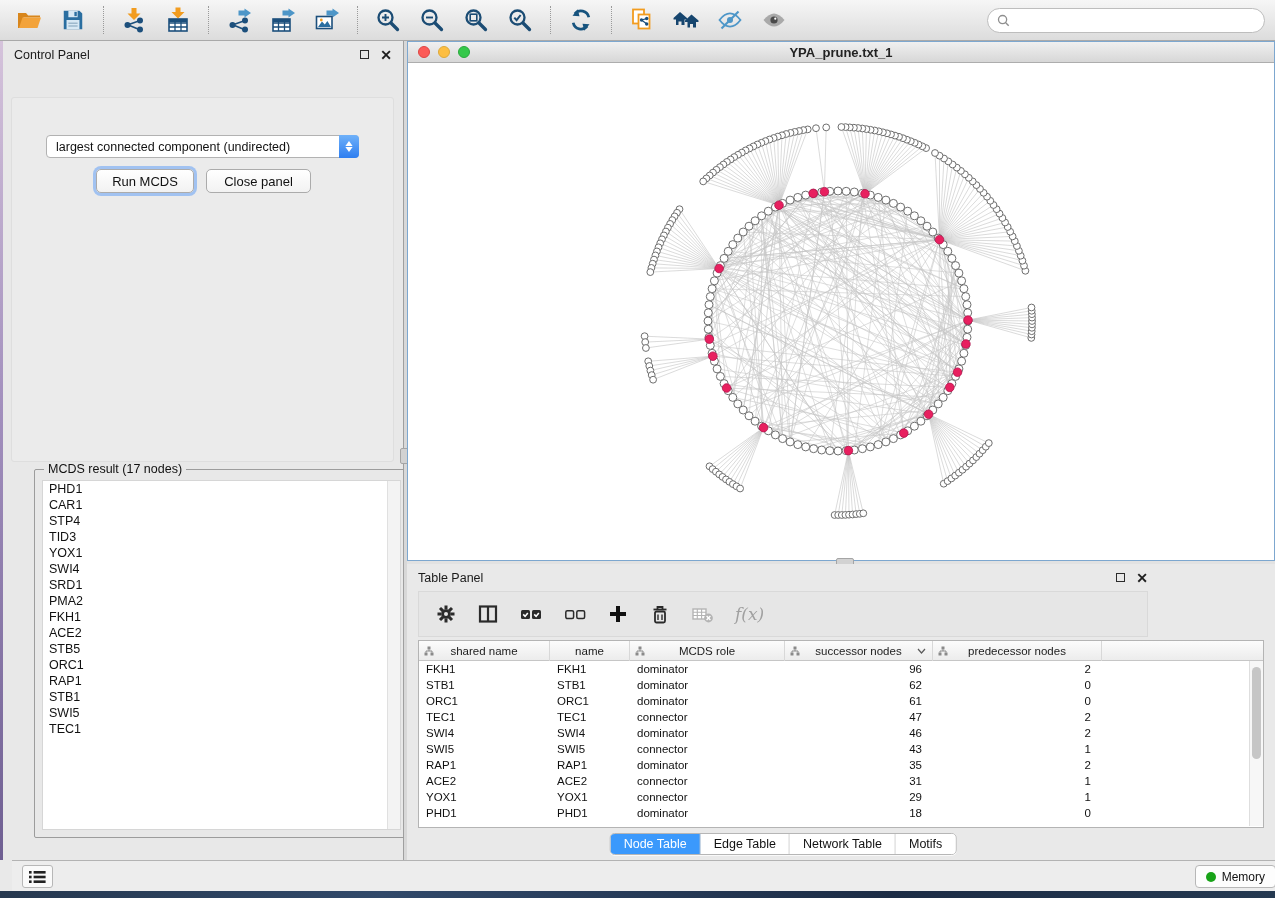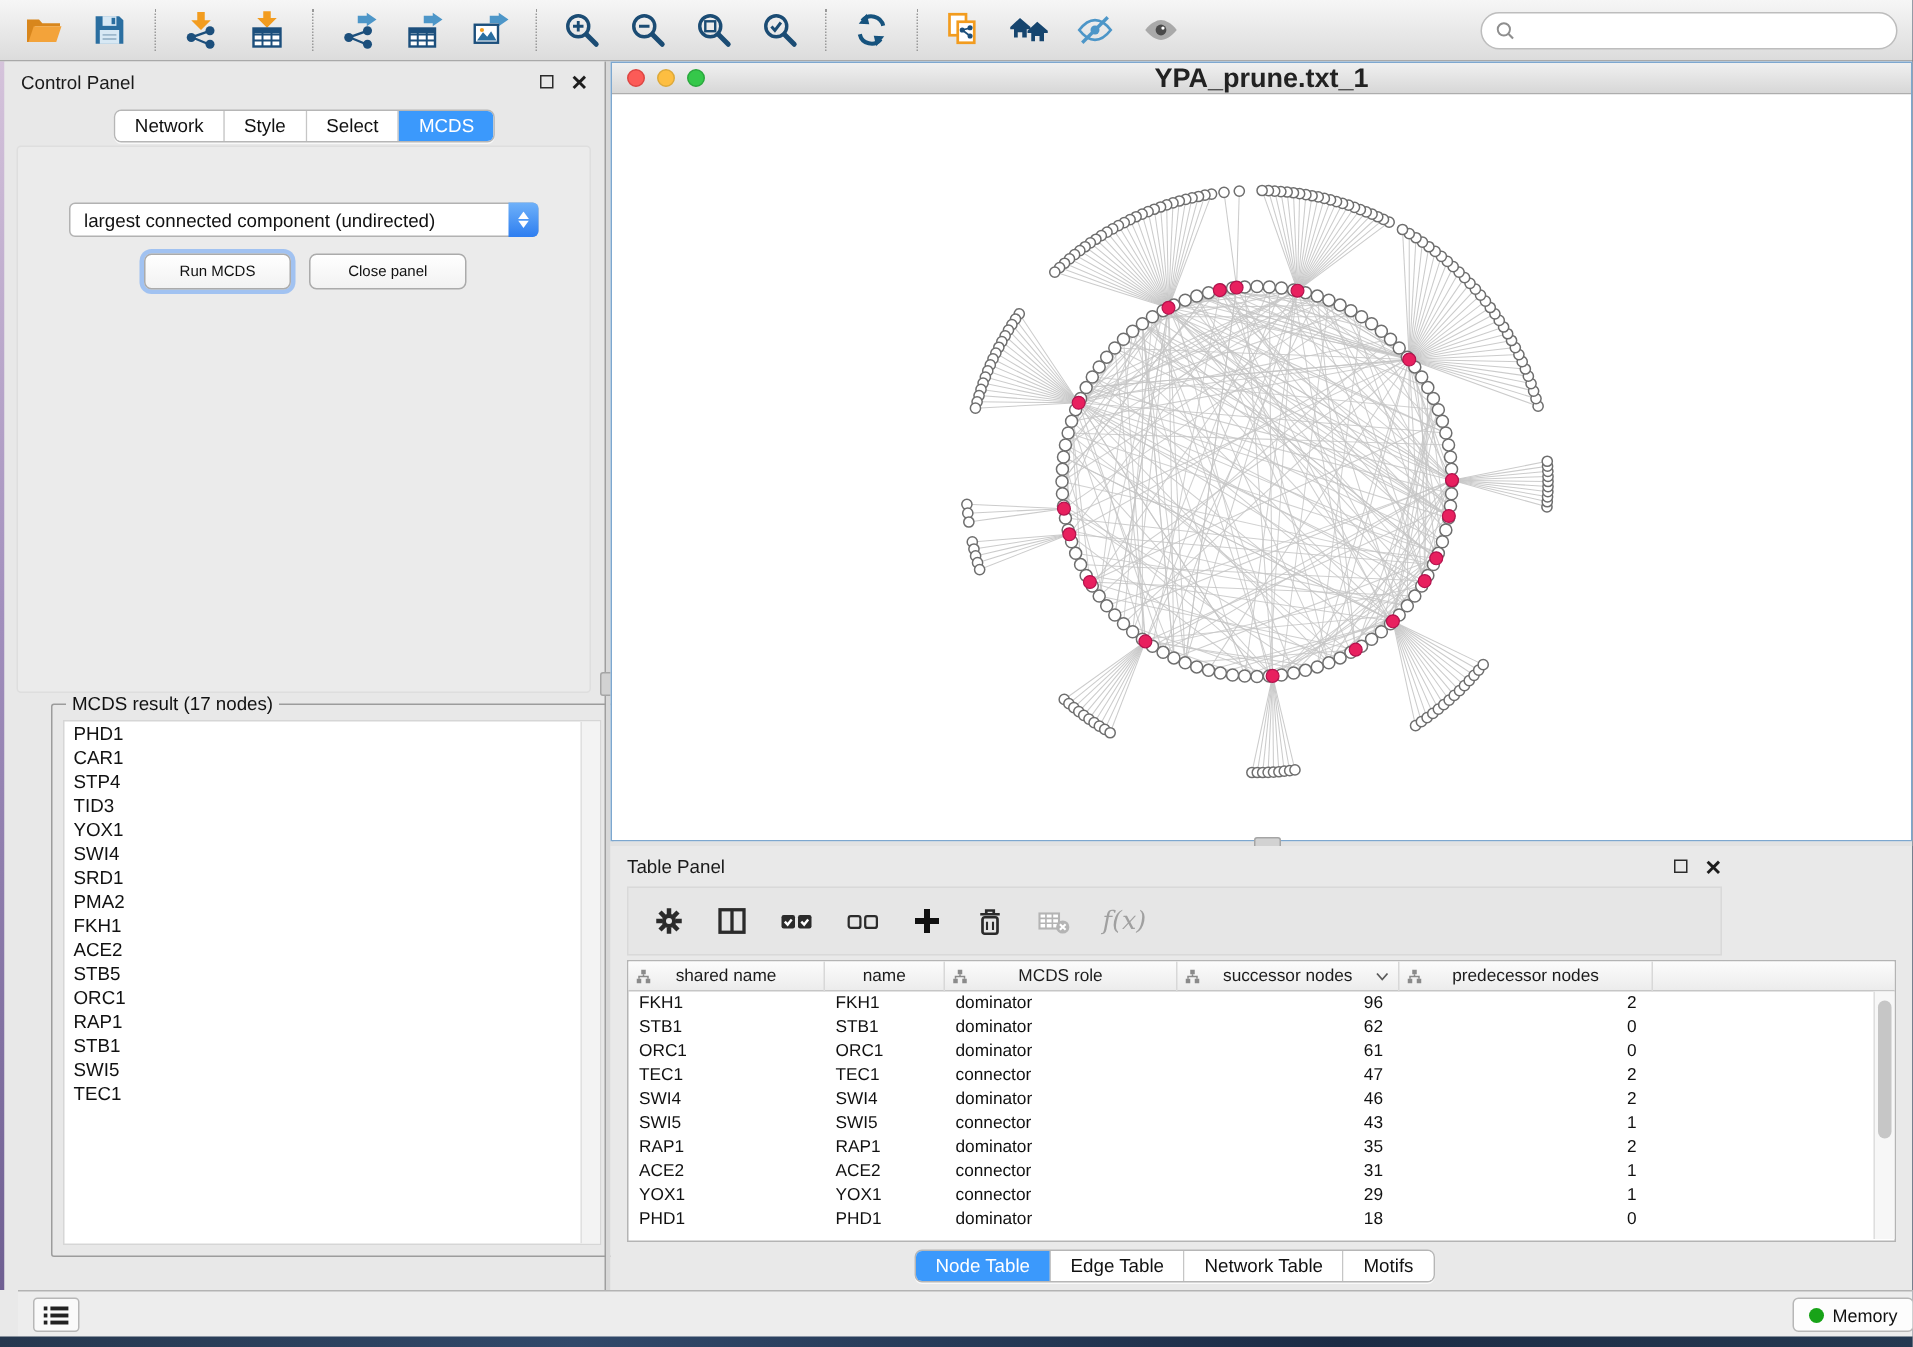--- a/index.html
+++ b/index.html
@@ -26,36 +26,36 @@
   .close-x{font-size:14px;font-weight:bold;color:#1d1d1d;line-height:10px;}
   .segwrap{display:flex;border:1px solid #b6b6b6;border-radius:5px;overflow:hidden;background:#fff;box-shadow:0 1px 0 rgba(255,255,255,.7);}
   .seg{padding:3px 13px;font-size:12.5px;border-right:1px solid #c6c6c6;background:#fff;color:#111;cursor:pointer;white-space:nowrap;}
   .seg:last-child{border-right:none;}
   .seg.active{background:#3b99fc;color:#fff;}
   #cp-tabs{position:absolute;left:50%;transform:translateX(-50%);top:32px;}
   #cp-sub{position:absolute;left:8px;right:9px;top:56px;height:365px;background:#ebebeb;border:1px solid #dedede;border-radius:3px;}
   #opt-label{margin-top:17px;text-align:center;font-size:13px;color:#111;}
   #opt-select{position:absolute;left:34px;top:37px;width:313px;height:23px;background:#fff;border:1px solid #b2b2b2;border-radius:4px;display:flex;align-items:center;font-size:12.5px;color:#111;padding-left:9px;cursor:pointer;}
   .stepper{margin-left:auto;width:20px;height:23px;margin-right:-1px;border-radius:0 4px 4px 0;background:linear-gradient(#6fb1f9,#2e7ef0);display:flex;flex-direction:column;align-items:center;justify-content:center;gap:1px;}
-  .cpbtn{position:absolute;top:71px;height:24px;background:linear-gradient(#ffffff,#f2f2f2);border:1px solid #ababab;border-radius:5px;font-size:10px;color:#111;font-family:"Liberation Sans",sans-serif;cursor:pointer;}
+  .cpbtn{position:absolute;top:71px;height:24px;background:linear-gradient(#ffffff,#f2f2f2);border:1px solid #ababab;border-radius:5px;font-size:13px;color:#111;font-family:"Liberation Sans",sans-serif;cursor:pointer;}
   #run-btn{left:84px;width:98px;box-shadow:0 0 0 3px rgba(100,160,246,.55);}
   #close-btn{left:194px;width:105px;}
   #mcds-group{position:absolute;left:11px;width:375px;top:428px;height:369px;border:1px solid #9c9c9c;border-radius:2px;margin-left:20px;}
   #mcds-legend{position:absolute;left:9px;top:-8px;background:#e8e8e8;padding:0 4px;font-size:12.5px;color:#111;}
   #mcds-list-wrap{position:absolute;left:7px;right:7px;top:10px;bottom:7px;background:#fff;border:1px solid #d6d6d6;overflow:hidden;}
   #mcds-scroll{position:absolute;right:0;top:0;bottom:0;width:13px;background:#f3f3f3;border-left:1px solid #e0e0e0;}
   .mcds-item{height:16px;line-height:16px;padding-left:6px;font-size:12.5px;color:#111;}
 
   
   #v-split{position:absolute;left:404px;top:41px;width:3px;height:819px;background:#d8d8d8;}
   #v-handle{position:absolute;left:400px;top:448px;width:9px;height:16px;background:#d2d2d2;border:1px solid #a5a5a5;border-radius:2px;}
 
   
   #net-frame{position:absolute;left:407px;top:41px;width:868px;height:520px;border:1px solid #7da7cf;background:#fff;}
-  #net-title{height:21px;background:linear-gradient(#f0f0f0,#d7d7d7);border-bottom:1px solid #adadad;position:relative;display:flex;align-items:center;justify-content:center;font-size:18px;font-weight:700;color:#222;}
+  #net-title{height:21px;background:linear-gradient(#f0f0f0,#d7d7d7);border-bottom:1px solid #adadad;position:relative;display:flex;align-items:center;justify-content:center;font-size:13px;font-weight:700;color:#222;}
   #lights{position:absolute;left:10px;top:4px;display:flex;gap:8px;}
   .light{width:12px;height:12px;border-radius:50%;}
   .light.red{background:#fc5b57;border:1px solid #dd4643;}
   .light.yellow{background:#fdbe41;border:1px solid #dda93a;}
   .light.green{background:#35c84a;border:1px solid #2aa83d;}
   #net-view{position:relative;width:866px;height:496px;background:#fff;overflow:hidden;}
 
   
   #h-split{position:absolute;left:407px;top:561px;width:868px;height:3px;background:#e2e2e2;}
   #h-handle{position:absolute;left:836px;top:558px;width:18px;height:8px;background:#d2d2d2;border:1px solid #a5a5a5;border-radius:2px;}
@@ -231,26 +231,20 @@
   <div id="left-strip"></div>
 
   <section id="control-panel">
     <div class="panel-title-row">
       <span>Control Panel</span>
       <span class="win-btns">
         <span class="float-box"></span>
         <span class="close-x">✕</span>
       </span>
     </div>
-    <div id="cp-tabs" class="segwrap">
-        <div class="seg">Network</div>
-        <div class="seg">Style</div>
-        <div class="seg">Select</div>
-        <div class="seg active">MCDS</div>
-      </div>
     <div id="cp-sub">
       <div id="opt-select">
         <span>largest connected component (undirected)</span>
         <span class="stepper">
           <svg width="8" height="5" viewBox="0 0 8 5">
               <path d="M4 0l3.6 5H0.4z" fill="#fff"></path>
             </svg>
           <svg width="8" height="5" viewBox="0 0 8 5">
               <path d="M4 5L0.4 0h7.2z" fill="#fff"></path>
             </svg>

